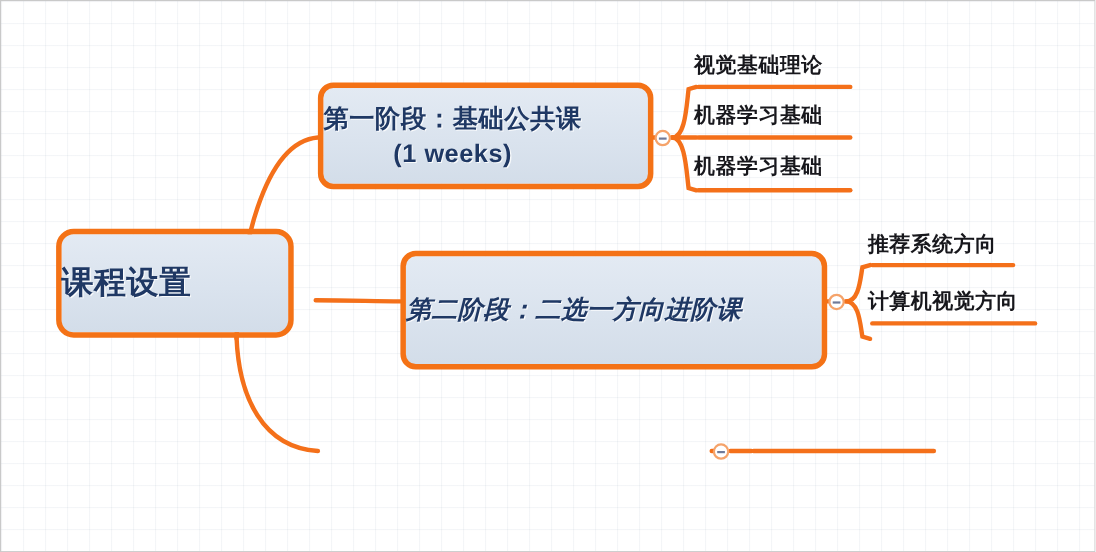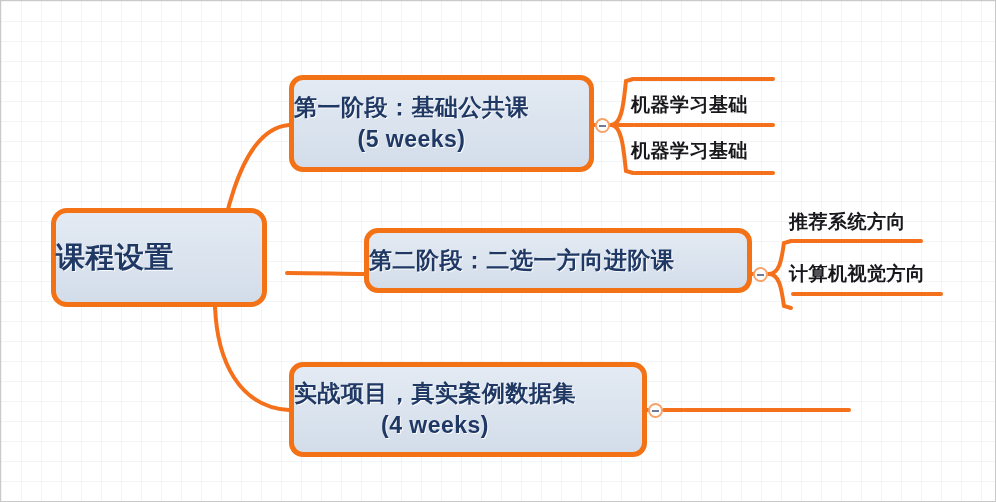--- a/index.html
+++ b/index.html
@@ -65,22 +65,23 @@
     top: 74px;
     width: 305px;
     height: 97px;
     font-size: 23px;
   }
 
   #stage-2-node {
     left: 363px;
     top: 227px;
     width: 388px;
-    height: 65px;
+    height: 108px;
     font-size: 23px;
+    font-style: italic;
   }
 
   #stage-3-node {
     left: 288px;
     top: 361px;
     width: 358px;
     height: 95px;
     font-size: 23px;
   }
 
@@ -155,25 +156,26 @@
     </g>
   </svg>
 
   <div id="root-node" class="node-box">
     <span>课程设置</span>
   </div>
 
   <div id="stage-1-node" class="node-box">
     <span>
       <span class="line-1">第一阶段：基础公共课</span>
-      <span class="line-2">(5 weeks)</span>
+      <span class="line-2">(1 weeks)</span>
     </span>
   </div>
   <div class="toggle" style="left:594px; top:117px;"></div>
 
+  <div class="leaf" style="left:630px; top:45px;">视觉基础理论</div>
   <div class="leaf-rule" style="left:632px; top:76px; width:142px;"></div>
 
   <div class="leaf" style="left:630px; top:91px;">机器学习基础</div>
   <div class="leaf-rule" style="left:632px; top:122px; width:142px;"></div>
 
   <div class="leaf" style="left:630px; top:137px;">机器学习基础</div>
   <div class="leaf-rule" style="left:632px; top:170px; width:142px;"></div>
 
   <div id="stage-2-node" class="node-box">
     <span>
@@ -181,23 +183,17 @@
     </span>
   </div>
   <div class="toggle" style="left:752px; top:266px;"></div>
 
   <div class="leaf" style="left:788px; top:208px;">推荐系统方向</div>
   <div class="leaf-rule" style="left:790px; top:238px; width:132px;"></div>
 
   <div class="leaf" style="left:788px; top:260px;">计算机视觉方向</div>
   <div class="leaf-rule" style="left:790px; top:291px; width:152px;"></div>
 
-  <div id="stage-3-node" class="node-box">
-    <span>
-      <span class="line-1">实战项目，真实案例数据集</span>
-      <span class="line-2">(4 weeks)</span>
-    </span>
-  </div>
   <div class="toggle" style="left:647px; top:402px;"></div>
 
   <div class="leaf-rule" style="left:682px; top:407px; width:168px;"></div>
 
 </div>
 
 </body></html>

